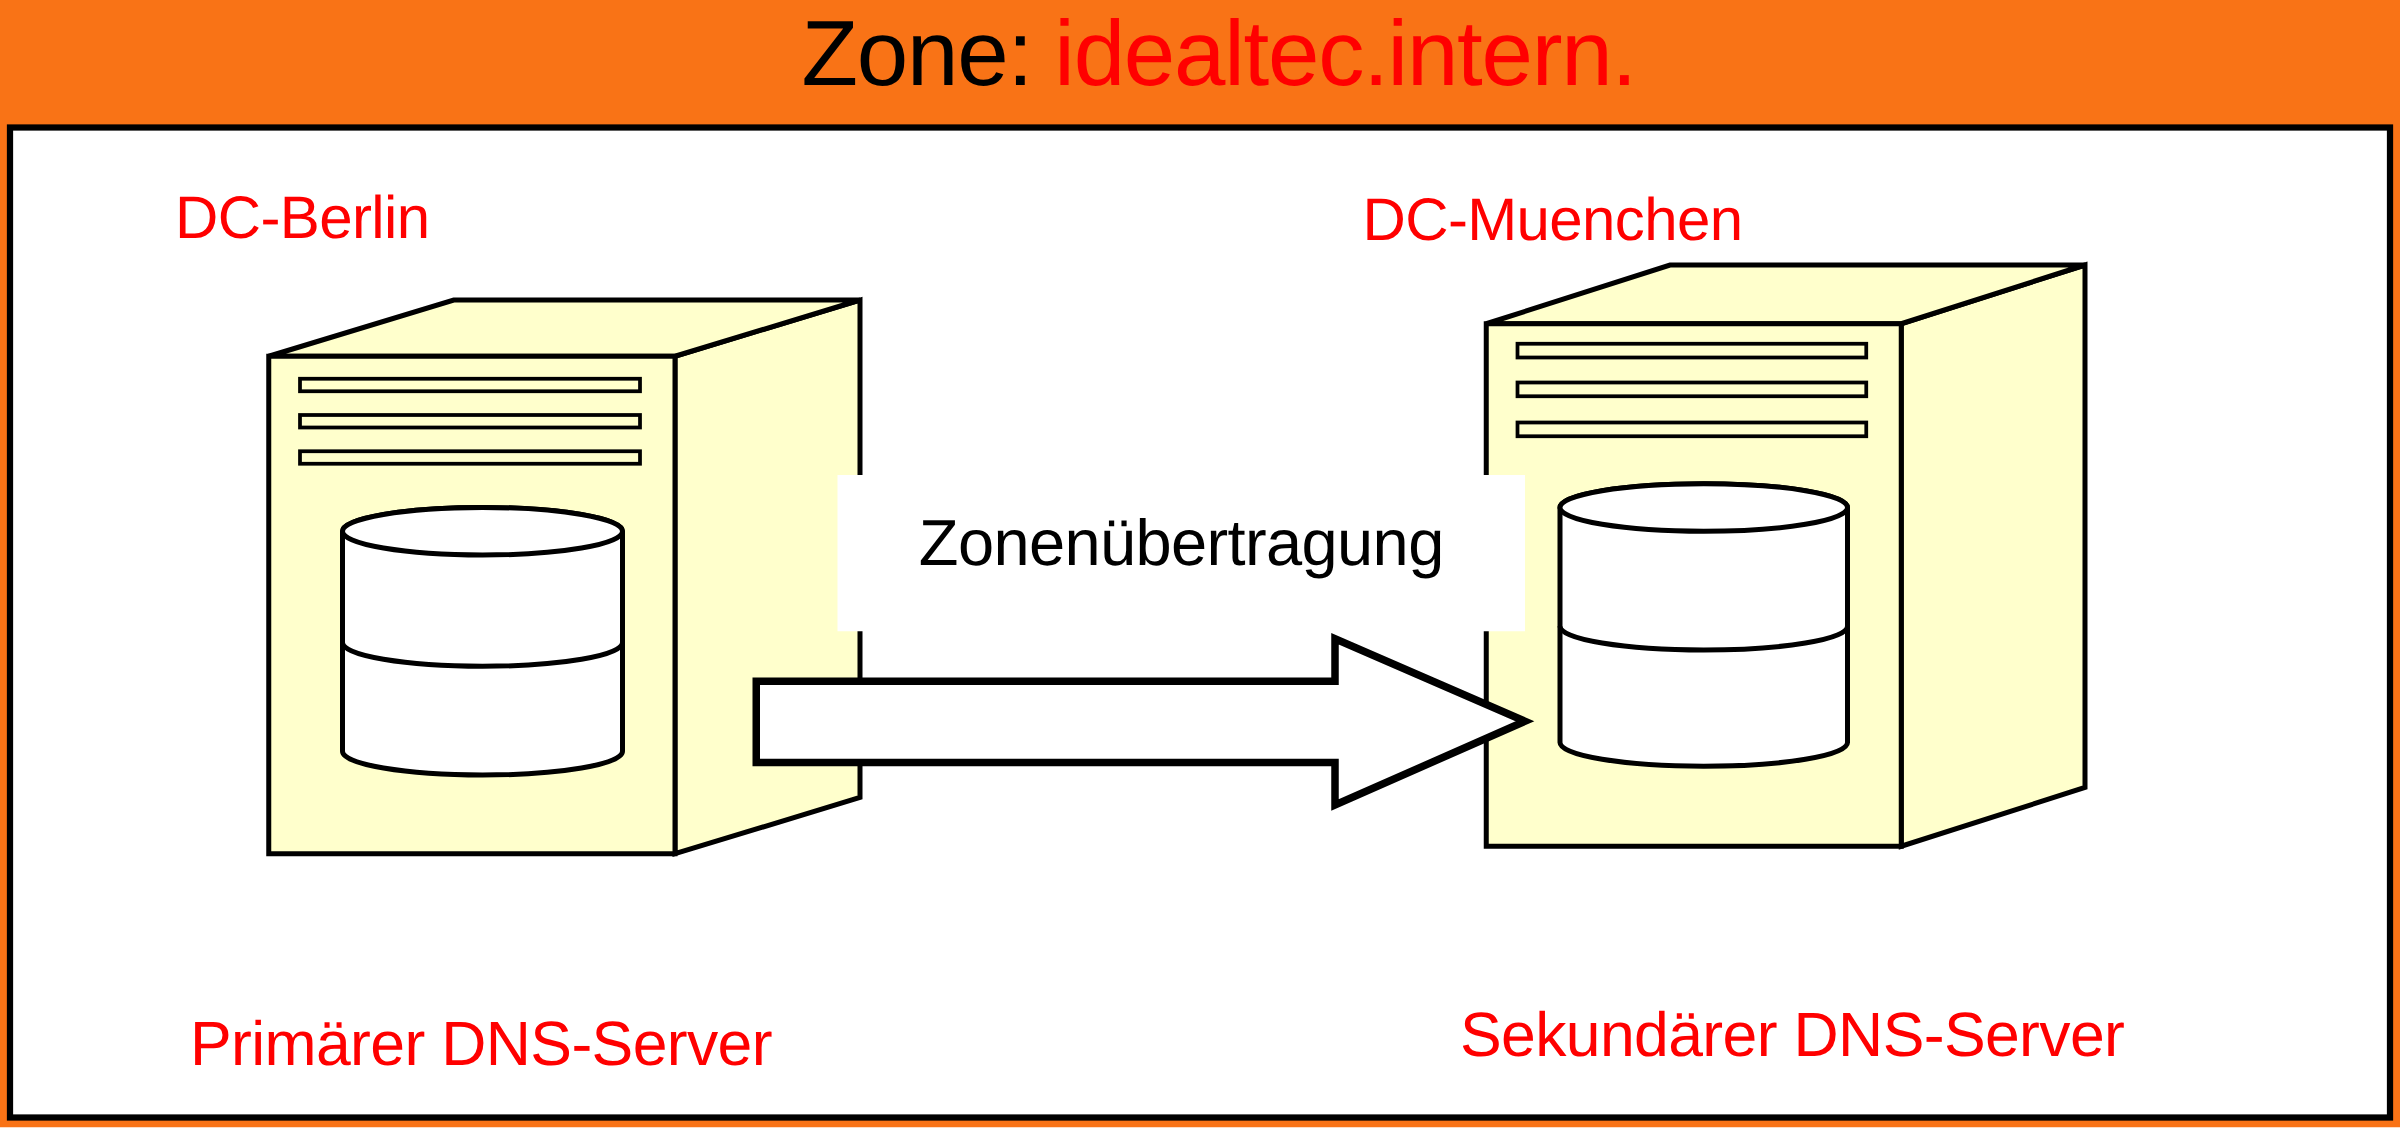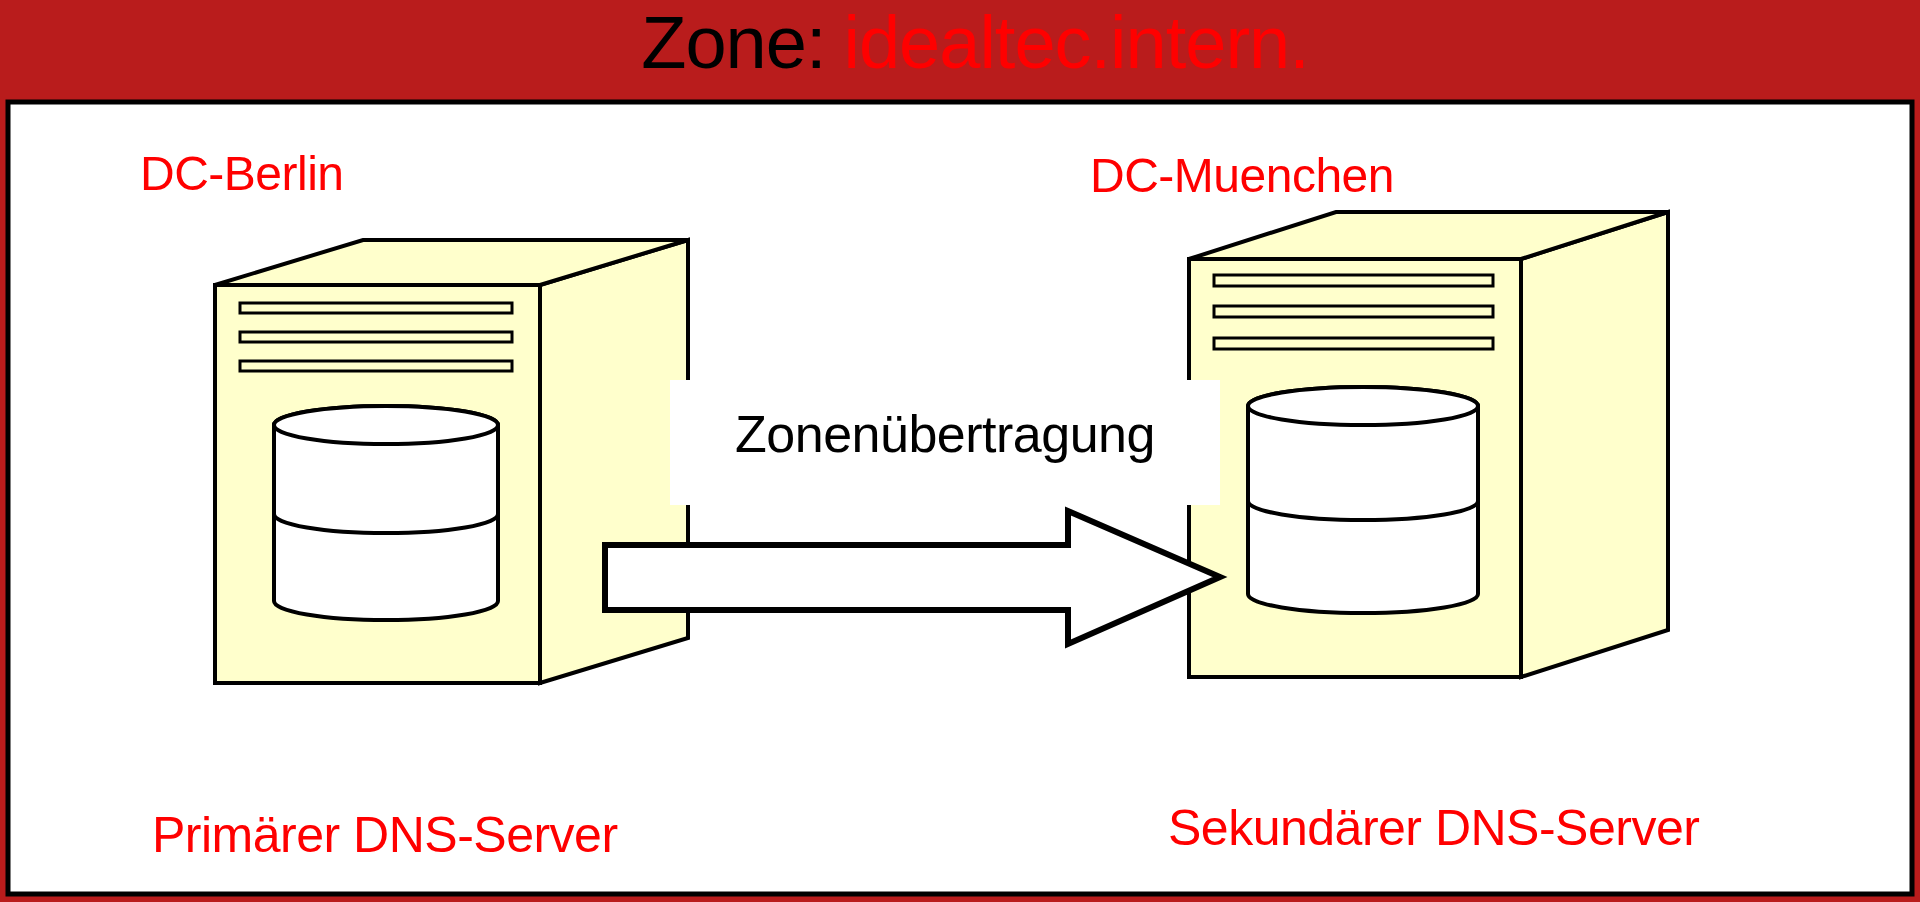--- a/index.html
+++ b/index.html
@@ -5,21 +5,21 @@
   html, body {
     margin: 0;
     padding: 0;
     background: #ffffff;
     font-family: "Liberation Sans", sans-serif;
   }
   .stage {
     position: relative;
     width: 1920px;
     height: 902px;
-    background: #b91c1c;
+    background: #f97316;
     overflow: hidden;
   }
   .stage svg {
     display: block;
     width: 1920px;
     height: 902px;
   }
   text {
     font-family: "Liberation Sans", sans-serif;
   }

